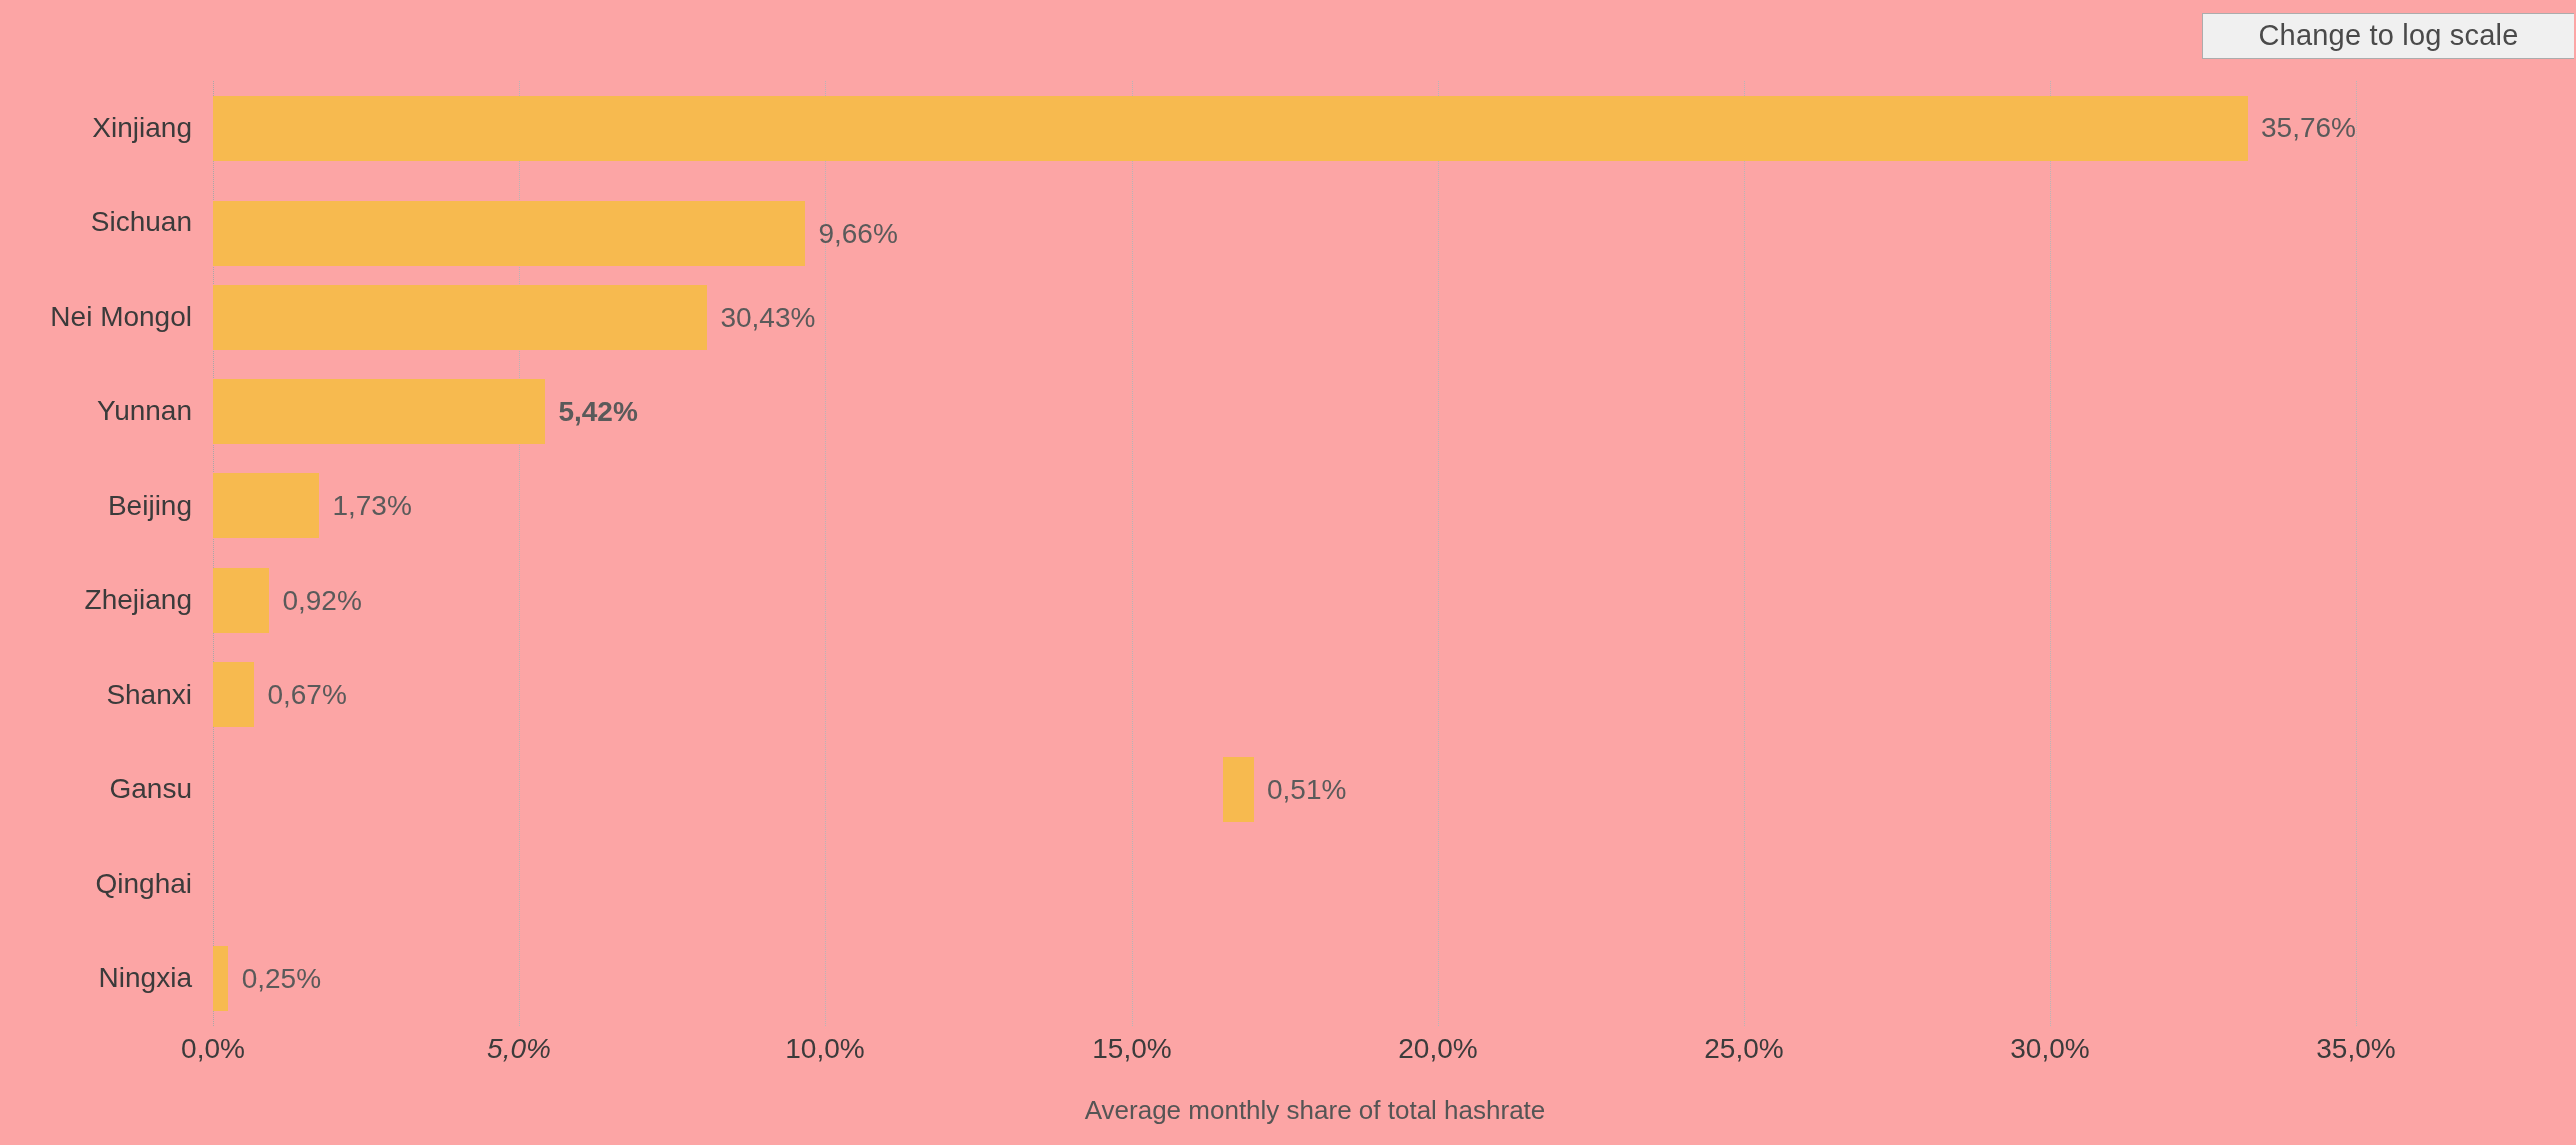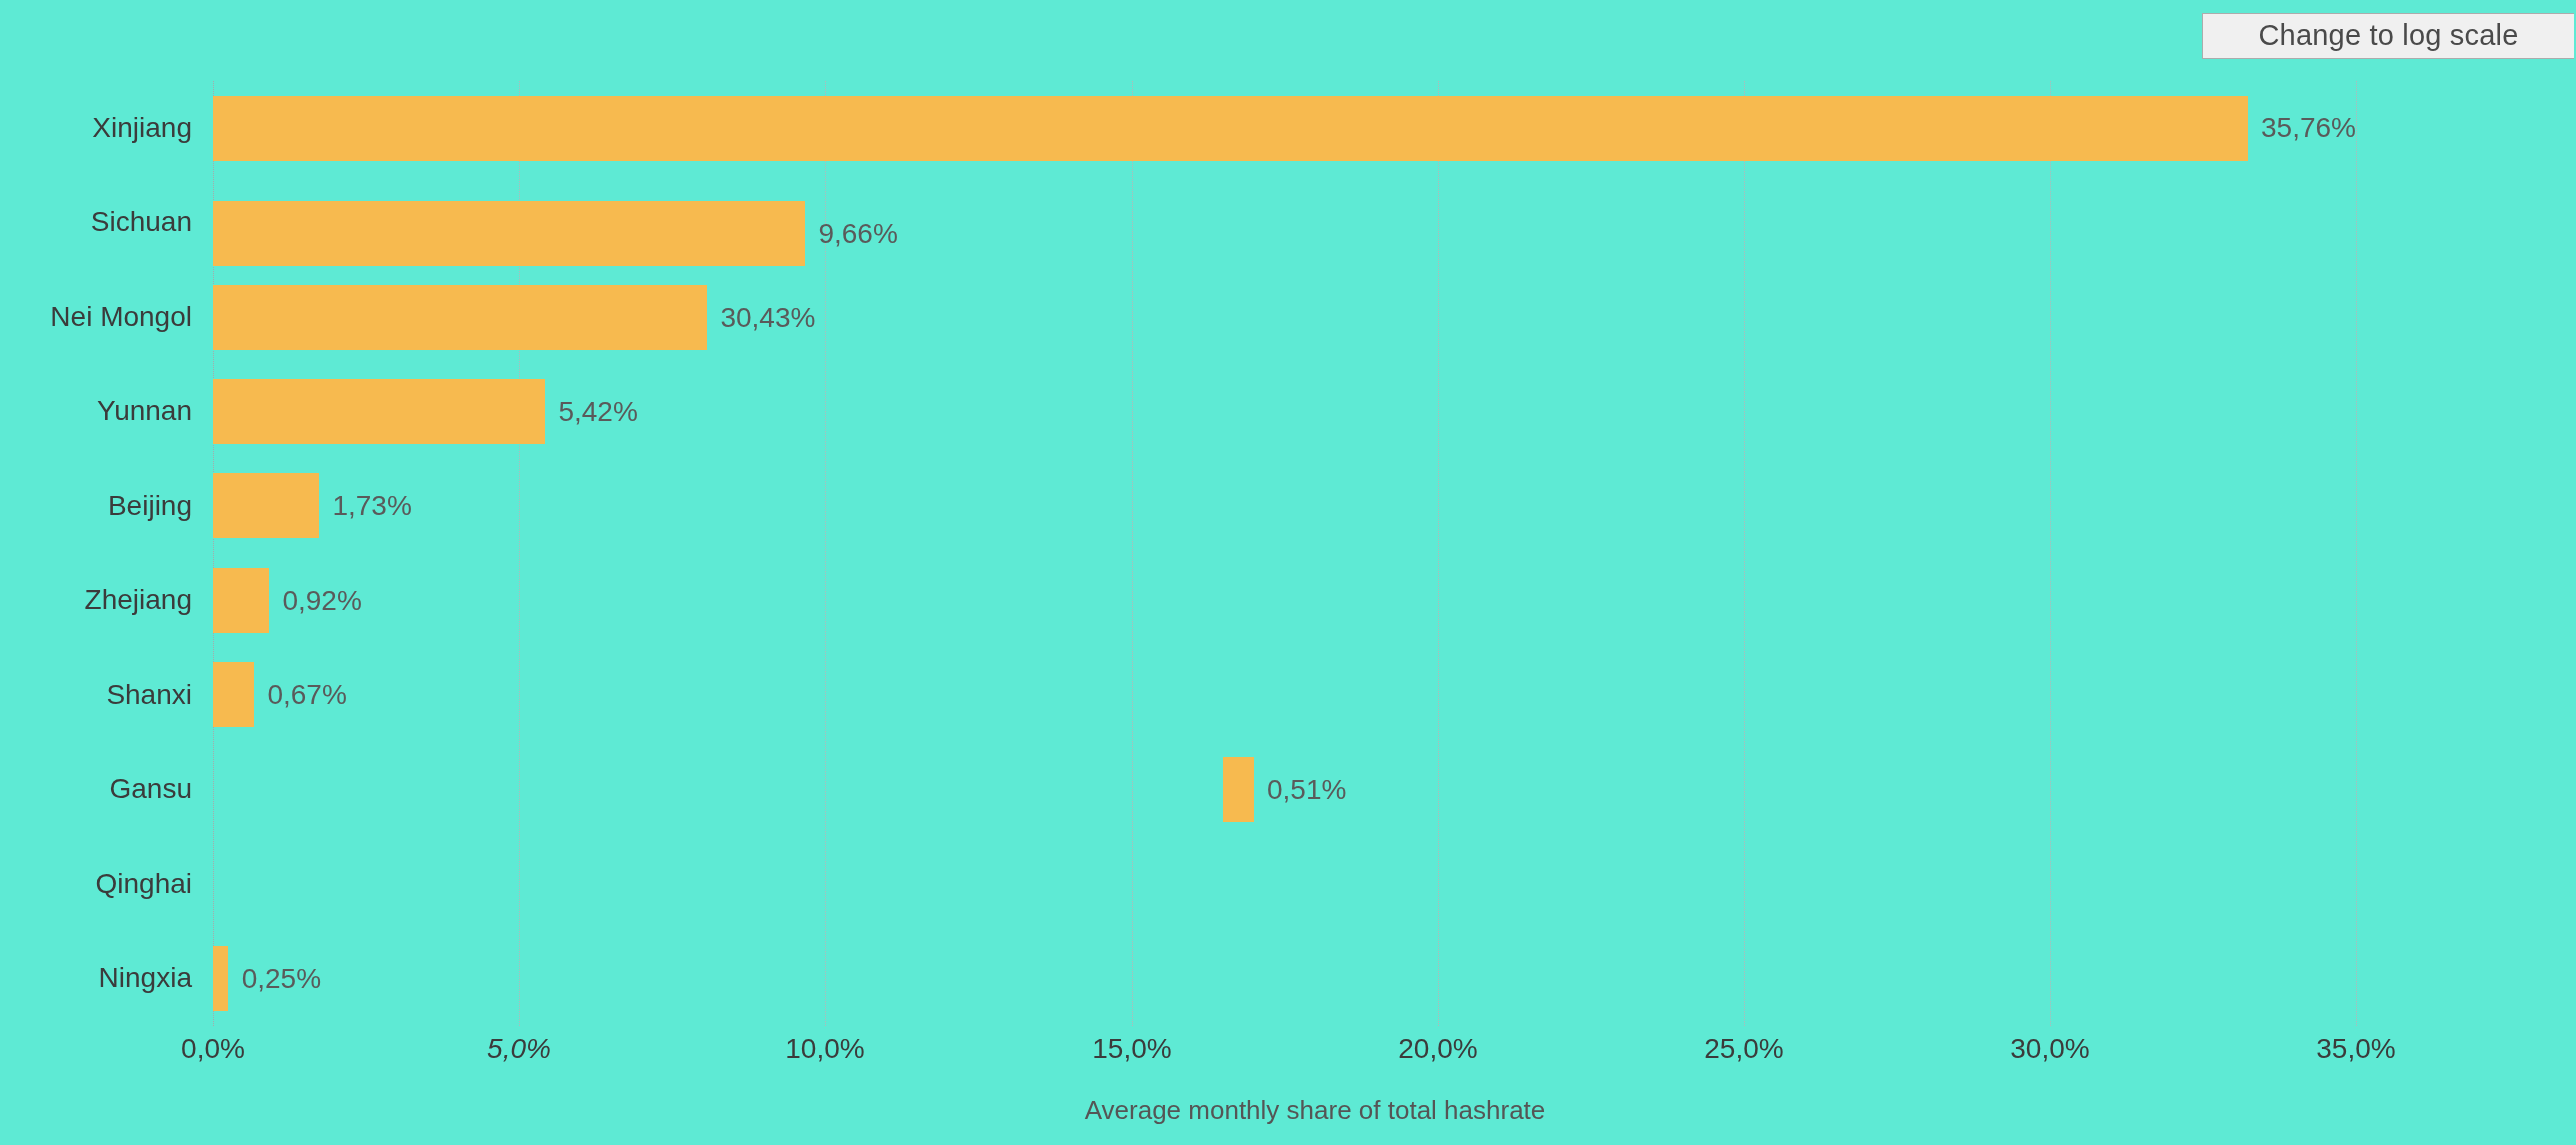--- a/index.html
+++ b/index.html
@@ -11,21 +11,21 @@
     width: 2576px;
     height: 1145px;
     font-family: "Liberation Sans", sans-serif;
     overflow: hidden;
     position: relative;
   }
 
   #chart-root {
     position: absolute;
     inset: 0;
-    background: #5eead4;
+    background: #fca5a5;
   }
 
   
   .log-scale-button {
     position: absolute;
     left: 2202px;
     top: 12.5px;
     width: 372px;
     height: 46px;
     background: #f0f0f0;
@@ -185,21 +185,21 @@
         <div class="bar-row" style="top: 120px; height: 65px; text-align: right;">
           <div class="bar" style="width: 592px; background: rgb(247, 186, 79);"></div>
           <div class="bar-value" style="color: rgb(90, 90, 90);">9,66%</div>
         </div>
         <div class="bar-row" style="top: 204px; height: 65px;">
           <div class="bar" style="width: 494px; background: rgb(247, 186, 79);"></div>
           <div class="bar-value" style="color: rgb(90, 90, 90);">30,43%</div>
         </div>
         <div class="bar-row" style="top: 298px; height: 65px;">
           <div class="bar" style="width: 332px; background: rgb(247, 186, 79);"></div>
-          <div class="bar-value" style="color: rgb(90, 90, 90);">5,42%</div>
+          <div class="bar-value" style="color: rgb(90, 90, 90); font-weight: bold;">5,42%</div>
         </div>
         <div class="bar-row" style="top: 392px; height: 65px;">
           <div class="bar" style="width: 106px; background: rgb(247, 186, 79);"></div>
           <div class="bar-value" style="color: rgb(90, 90, 90);">1,73%</div>
         </div>
         <div class="bar-row" style="top: 487px; height: 65px;">
           <div class="bar" style="width: 56px; background: rgb(247, 186, 79);"></div>
           <div class="bar-value" style="color: rgb(90, 90, 90);">0,92%</div>
         </div>
         <div class="bar-row" style="top: 581px; height: 65px;">

